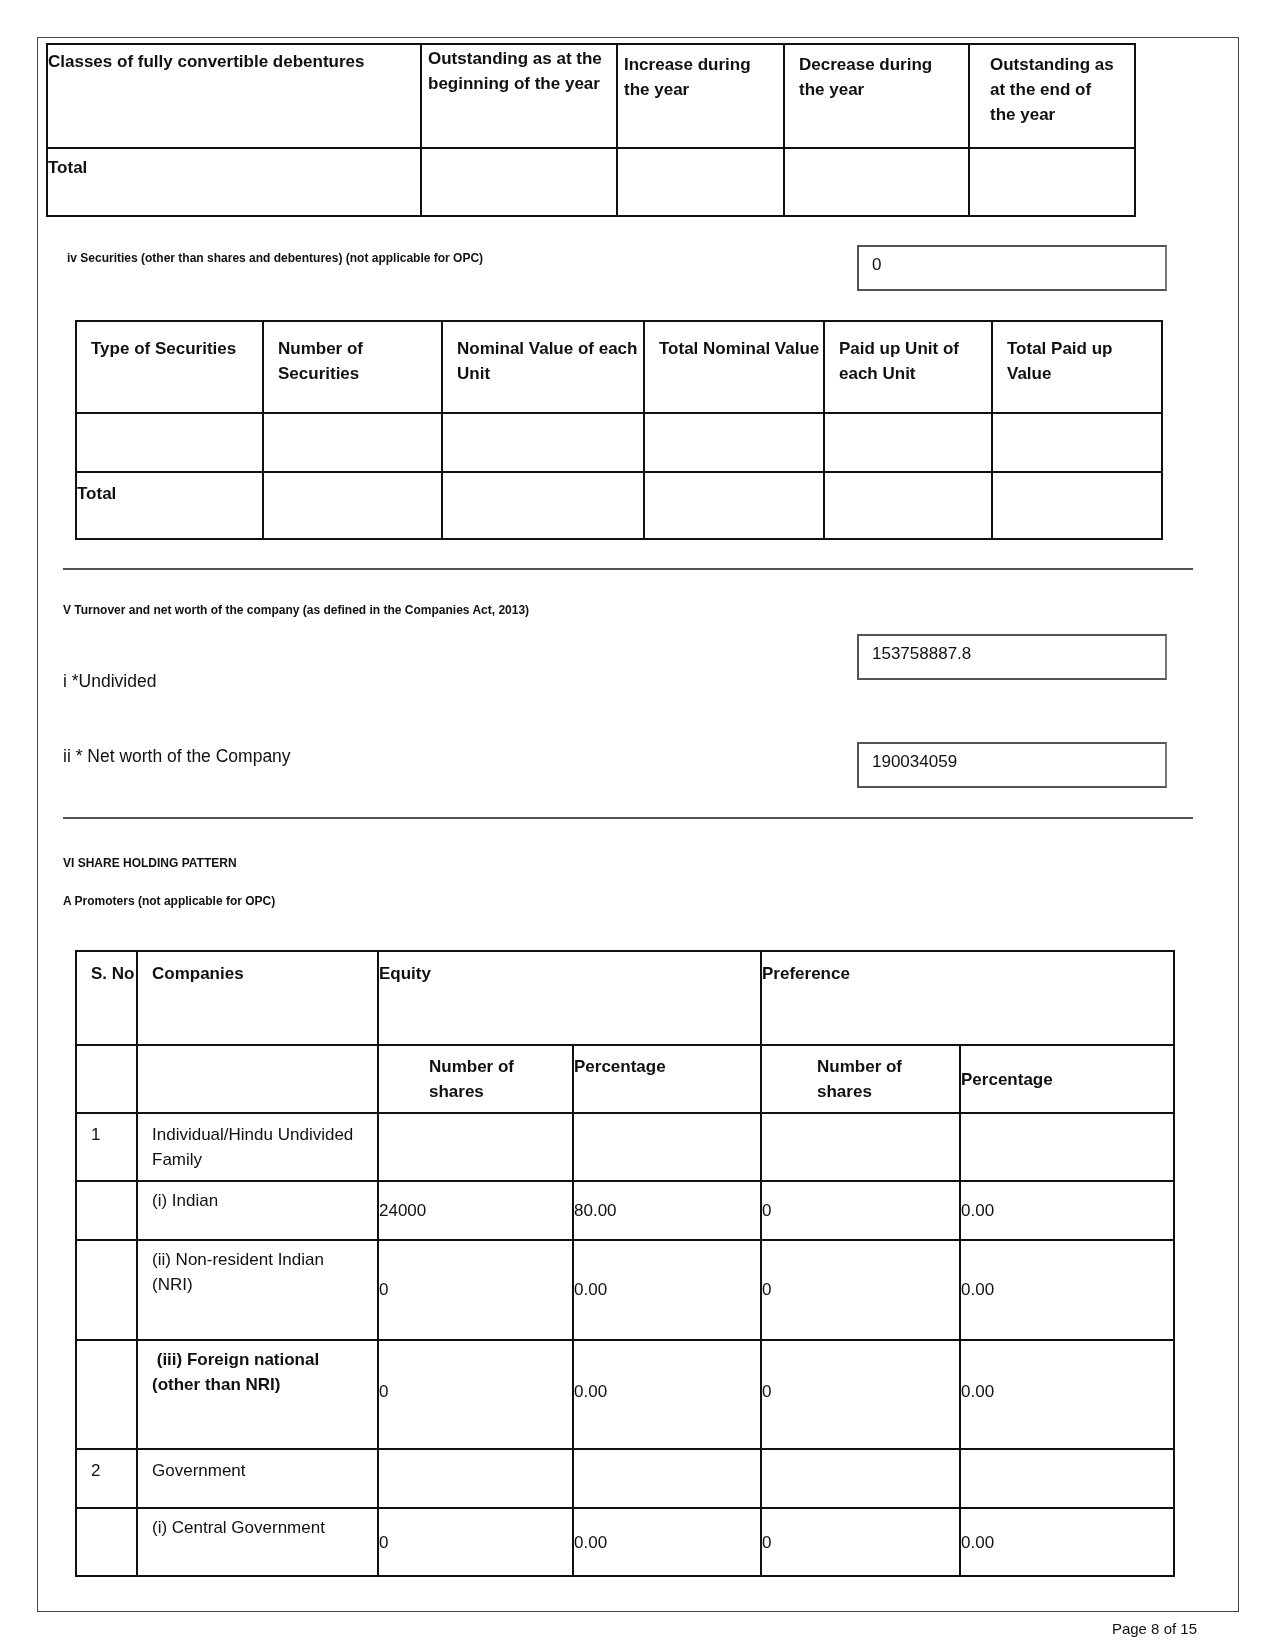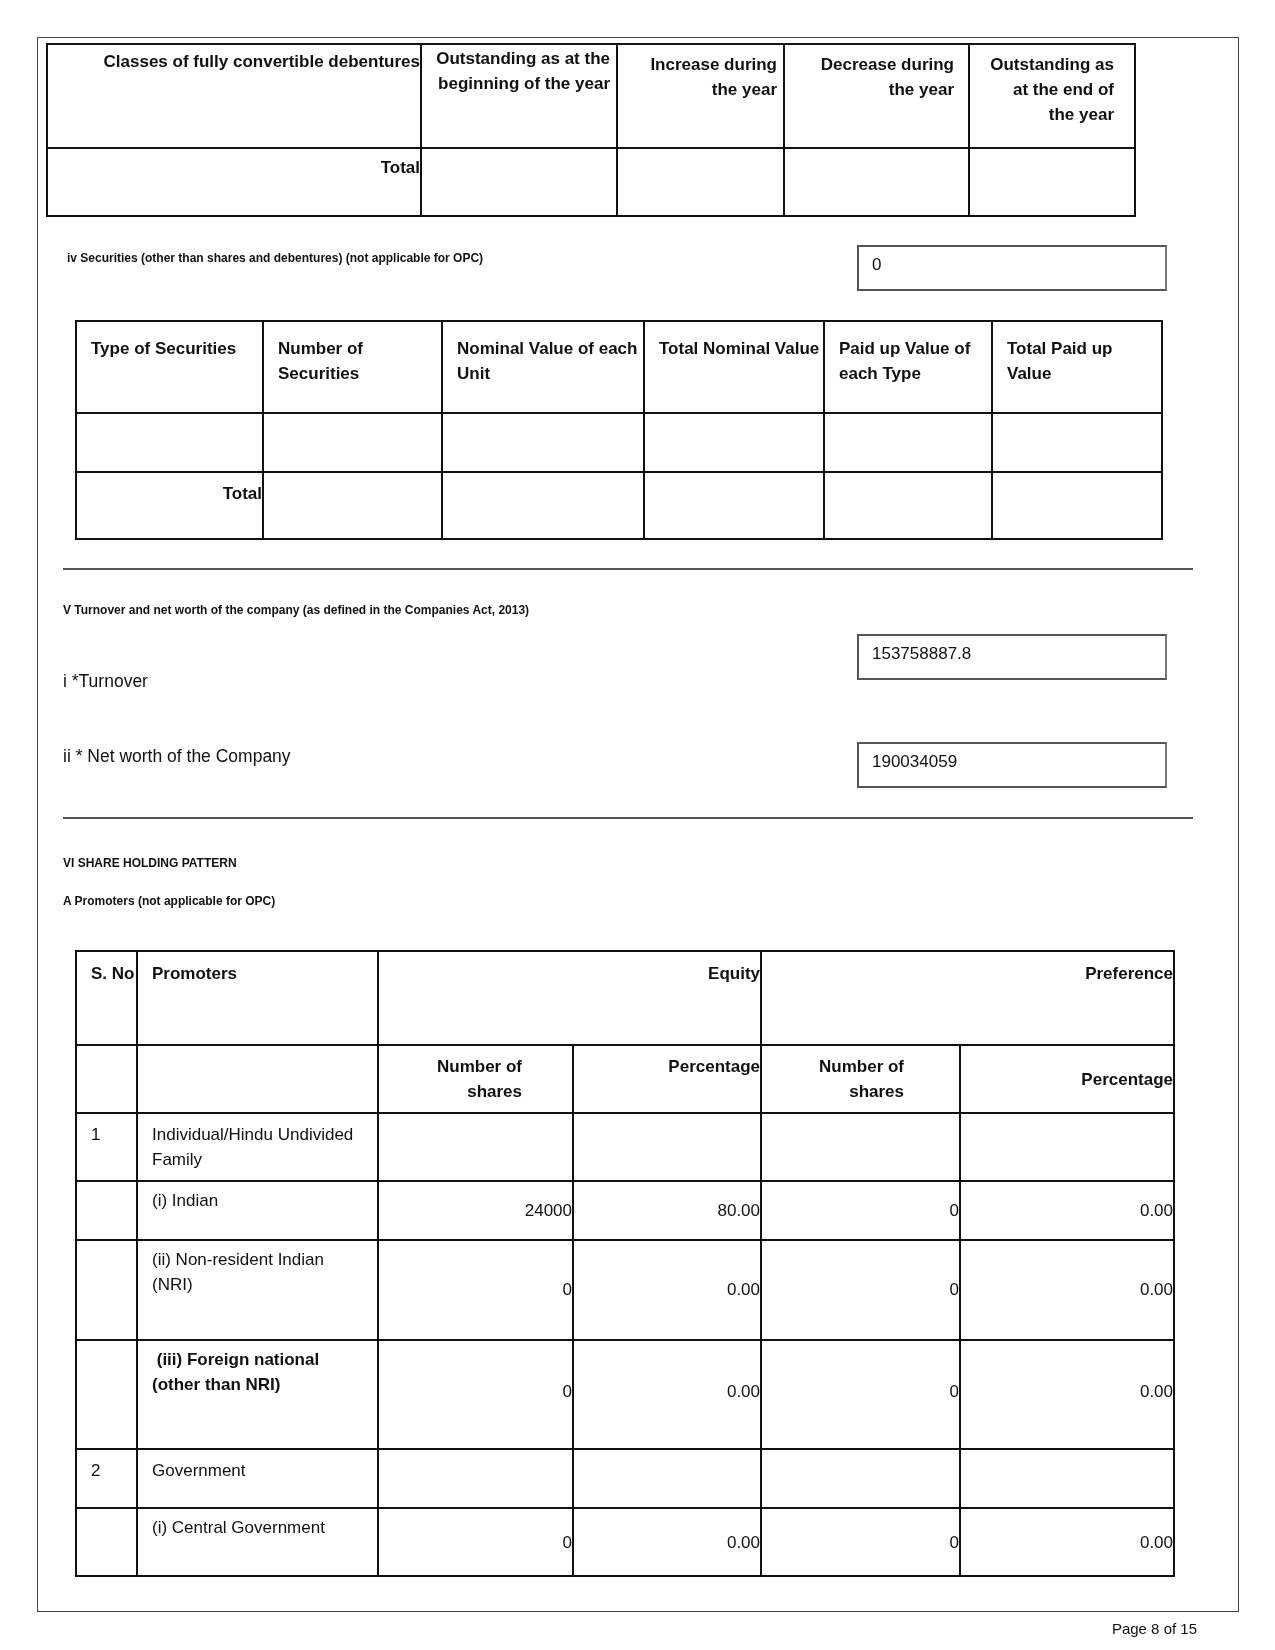--- a/index.html
+++ b/index.html
@@ -1,21 +1,21 @@
 <!DOCTYPE html>
 <html><head>
 <meta charset="utf-8">
 <style>
   html, body { margin: 0; padding: 0; background: #ffffff; }
   body { width: 1275px; height: 1650px; position: relative; font-family: "Liberation Sans", "DejaVu Sans", sans-serif; color: #111; overflow: hidden; }
   .page-frame { position: absolute; left: 37px; top: 37px; width: 1202px; height: 1575px; border: 1px solid #444; box-sizing: border-box; }
   table.grid { position: absolute; border-collapse: collapse; table-layout: fixed; }
   table.grid td { border: 2px solid #111; box-sizing: border-box; vertical-align: top; padding: 0; font-size: 17px; line-height: 25px; }
   .b { font-weight: bold; }
-  .center { text-align: right; }
+  .center { text-align: left; }
   .section-title { font-size: 12px; font-weight: bold; position: absolute; white-space: nowrap; text-align: center; }
   .label { font-size: 17.5px; position: absolute; white-space: nowrap; }
   .value-box { position: absolute; border: 2px solid #555; border-right-color: #777; box-sizing: border-box; font-size: 17px; padding: 8px 0 0 13px; height: 46px; width: 310px; left: 857px; }
   .hr { position: absolute; left: 63px; width: 1130px; height: 0; border-top: 2px solid #555; }
   .vc { vertical-align: middle !important; }
   .pad-tl { padding: 14px 0 0 14px !important; }
   .footer { position: absolute; right: 78px; top: 1620px; font-size: 15px; }
 </style>
 </head>
 <body>
@@ -59,21 +59,21 @@
       <col style="width:180px">
       <col style="width:168px">
       <col style="width:170px">
     </colgroup>
   <tbody>
       <tr style="height:92px;">
     <td class="b pad-tl">Type of Securities</td>
     <td class="b pad-tl">Number of Securities</td>
     <td class="b pad-tl">Nominal Value of each Unit</td>
     <td class="b pad-tl">Total Nominal Value</td>
-    <td class="b pad-tl">Paid up Value of each Type</td>
+    <td class="b pad-tl">Paid up Unit of each Unit</td>
     <td class="b pad-tl">Total Paid up Value</td>
   </tr>
   <tr style="height:59px;">
     <td></td>
     <td></td>
     <td></td>
     <td></td>
     <td></td>
     <td></td>
   </tr>
@@ -84,21 +84,21 @@
     <td></td>
     <td></td>
     <td></td>
   </tr>
 </tbody>
   </table>
 
 <div class="hr" style="top:568px;"></div>
 
 <div class="section-title" style="left:63px; top:603px;">V Turnover and net worth of the company (as defined in the Companies Act, 2013)</div>
-<div class="label" style="left:63px; top:671px;">i *Turnover</div>
+<div class="label" style="left:63px; top:671px;">i *Undivided</div>
 <div class="value-box" style="top:634px;">153758887.8</div>
 <div class="label" style="left:63px; top:746px;">ii * Net worth of the Company</div>
 <div class="value-box" style="top:742px;">190034059</div>
 
 <div class="hr" style="top:817px;"></div>
 
 <div class="section-title" style="left:63px; top:856px;">VI SHARE HOLDING PATTERN</div>
 <div class="section-title" style="left:63px; top:894px;">A Promoters (not applicable for OPC)</div>
 
 <table class="grid" style="left:75px; top:950px; width:1098px;">
@@ -106,21 +106,21 @@
       <col style="width:61px">
       <col style="width:241px">
       <col style="width:195px">
       <col style="width:188px">
       <col style="width:199px">
       <col style="width:214px">
     </colgroup>
   <tbody>
       <tr style="height:94px;">
     <td class="b" style="padding:9px 0 0 14px; width:30px;">S. No</td>
-    <td class="b" style="padding:9px 0 0 14px;">Promoters</td>
+    <td class="b" style="padding:9px 0 0 14px;">Companies</td>
     <td class="b center" colspan="2" style="padding-top:9px;">Equity</td>
     <td class="b center" colspan="2" style="padding-top:9px;">Preference</td>
   </tr>
   <tr style="height:68px;">
     <td></td>
     <td></td>
     <td class="b center" style="padding:8px 50px 0;">Number of shares</td>
     <td class="b center" style="padding-top:8px;">Percentage</td>
     <td class="b center" style="padding:8px 55px 0;">Number of shares</td>
     <td class="b center vc">Percentage</td>

